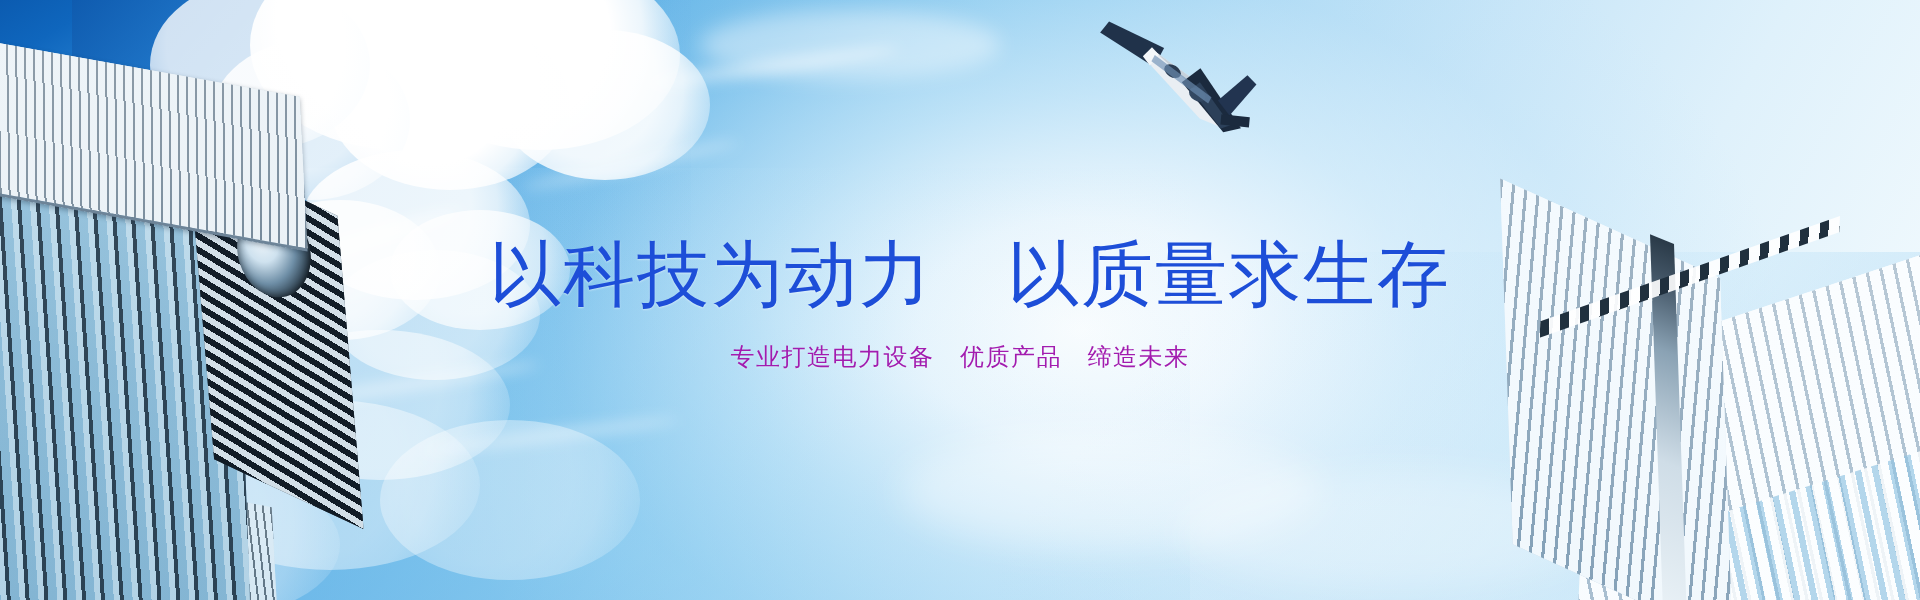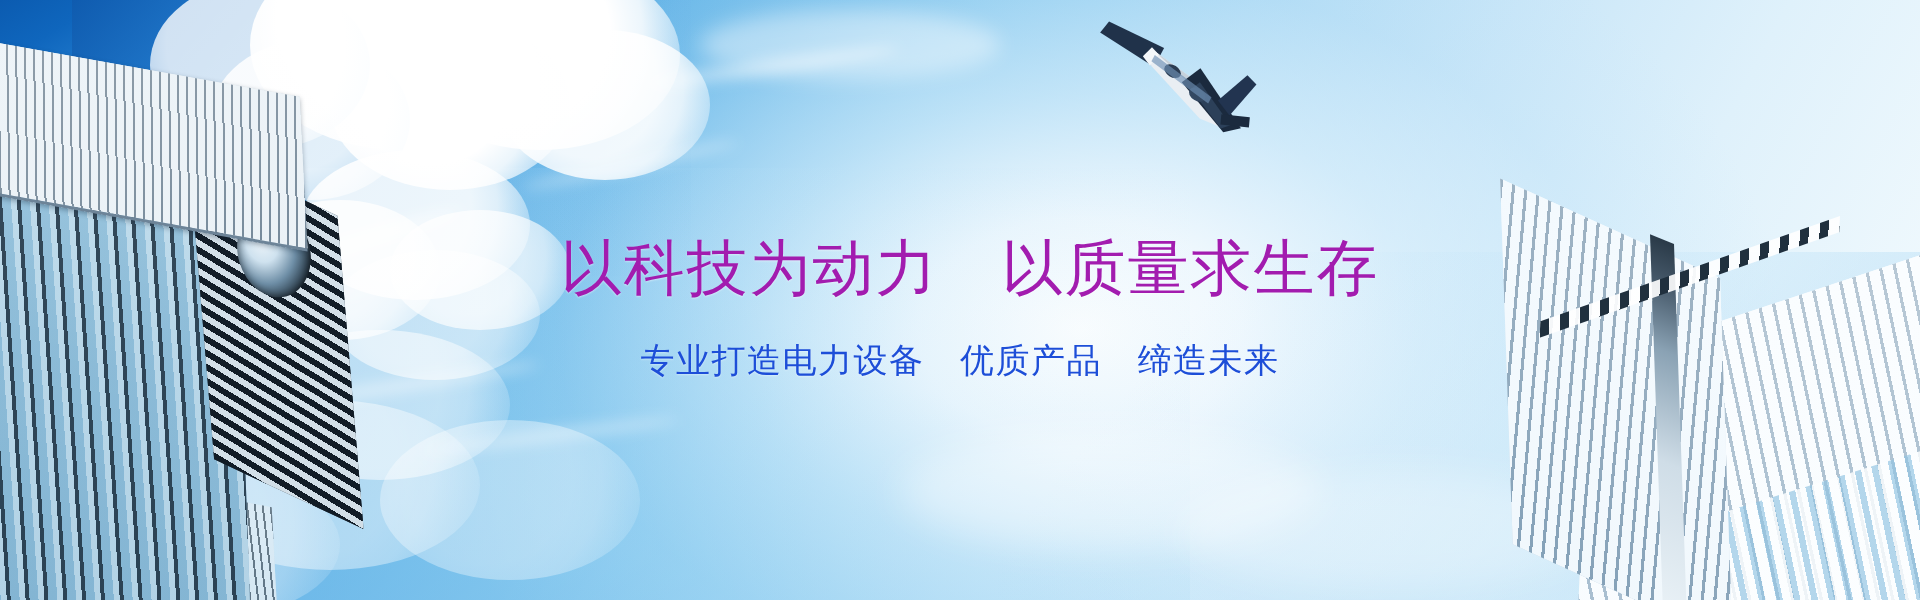--- a/index.html
+++ b/index.html
@@ -215,35 +215,35 @@
     transform:rotate(-6deg);
   }
 
   
   .text-block{
     position:absolute;left:0;right:0;top:236px;
     text-align:center;
     z-index:40;
   }
   #headline{
-    font-size:61px;
+    font-size:72px;
     line-height:1.06;
     font-weight:400;
-    color:#a21caf;
+    color:#1d4ed8;
     letter-spacing:2px;
     white-space:pre;
     text-shadow:0 1px 2px rgba(255,255,255,.45);
     padding-left:20px;
   }
   #subtitle{
-    margin-top:41px;
-    font-size:34px;
+    margin-top:32px;
+    font-size:24px;
     line-height:1.1;
     font-weight:400;
-    color:#1d4ed8;
+    color:#a21caf;
     letter-spacing:1.5px;
     white-space:pre;
     text-shadow:0 1px 2px rgba(255,255,255,.4);
   }
 </style>
 </head>
 <body>
 
 <div id="banner">
 

